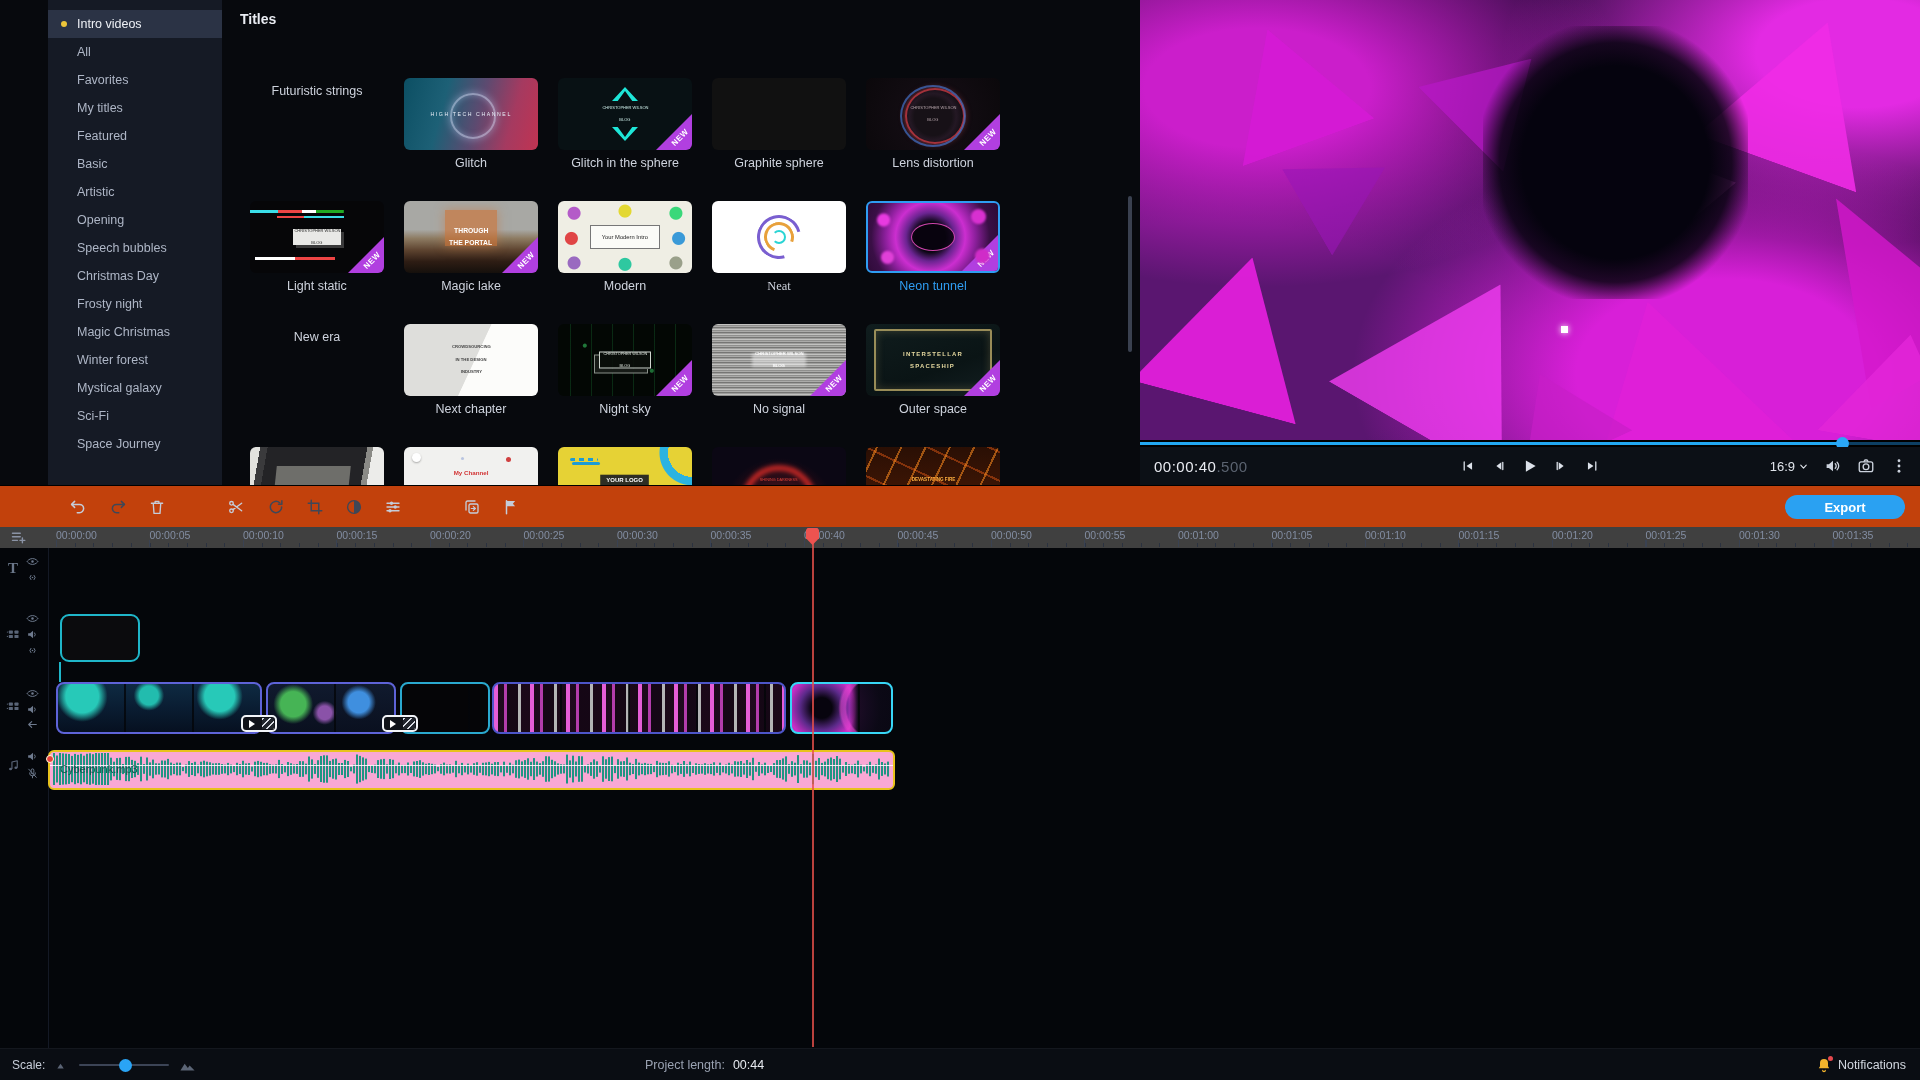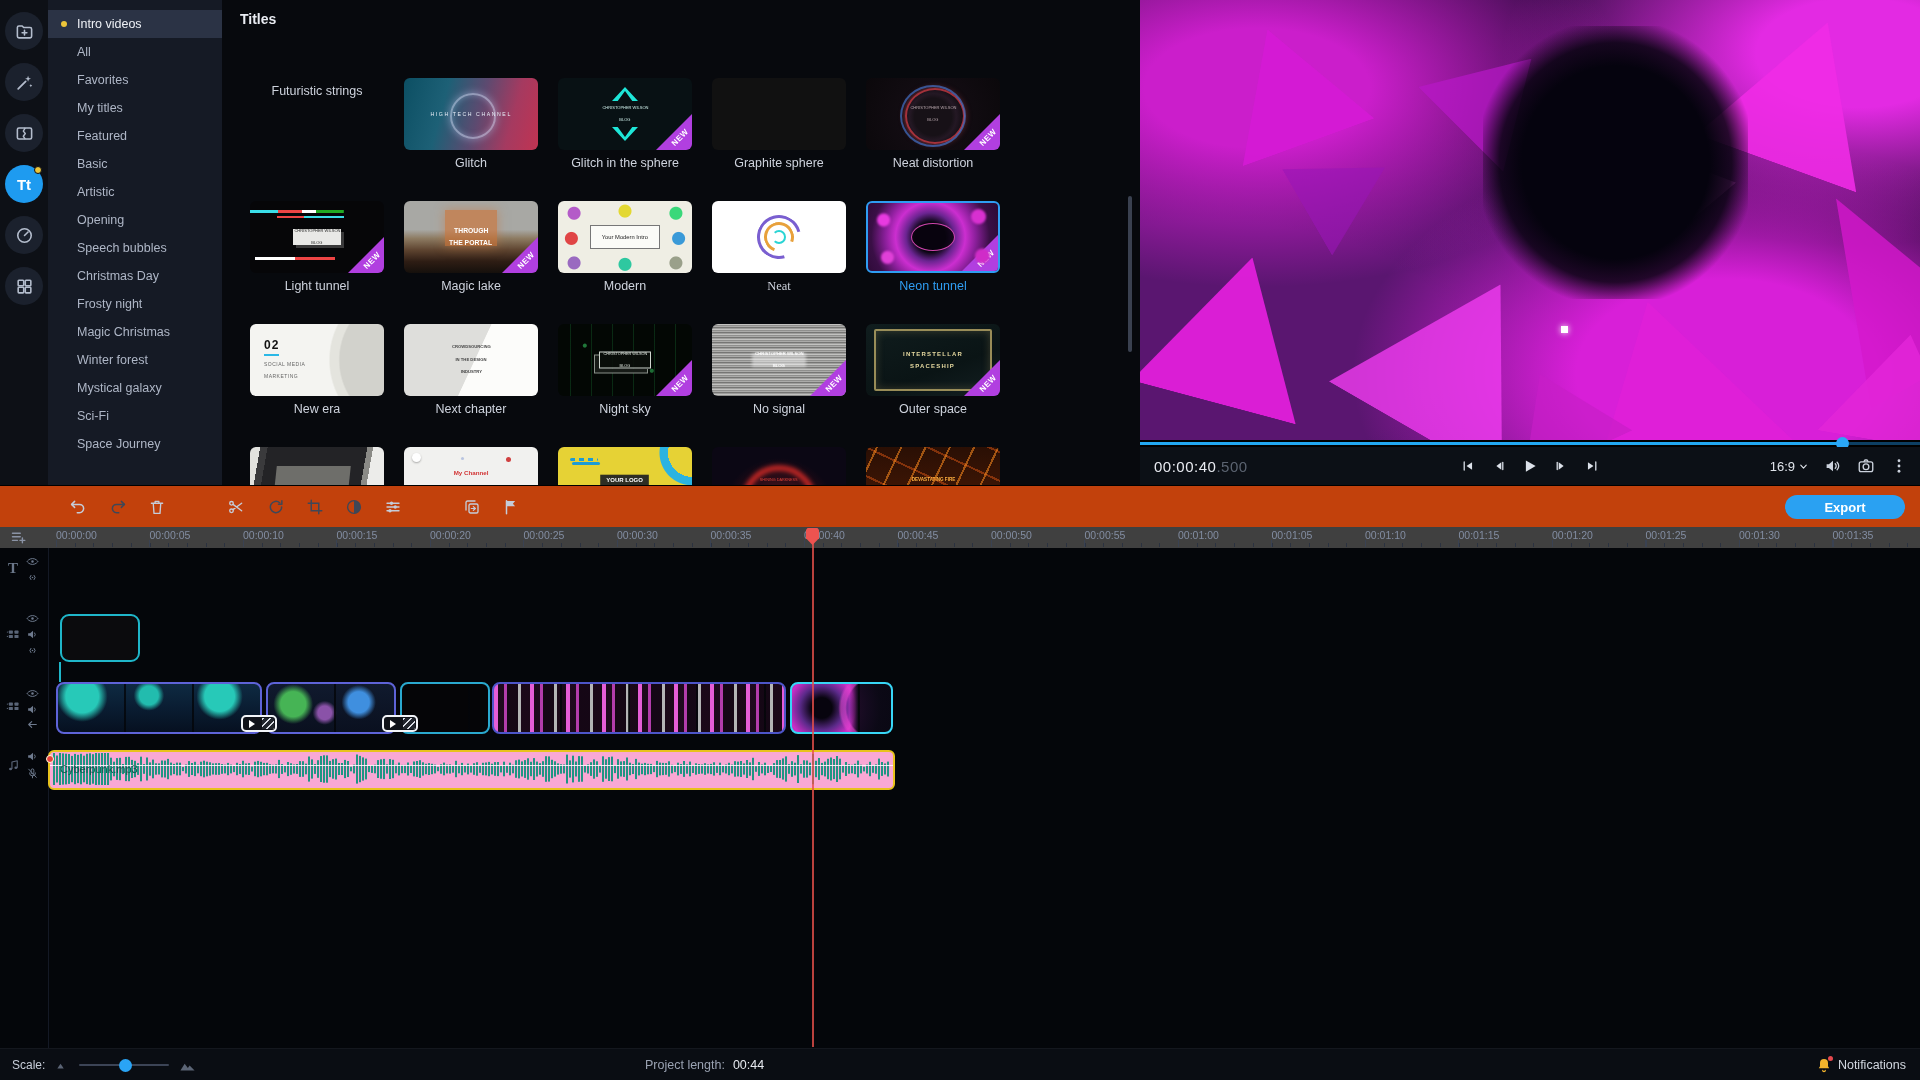--- a/index.html
+++ b/index.html
@@ -391,51 +391,20 @@
     <symbol id="i-mountain-s" viewBox="0 0 24 24">
         <path d="M4 18l5.5-8 5.5 8z" fill="currentColor"></path>
       </symbol>
     <symbol id="i-mountain-l" viewBox="0 0 24 24">
         <path d="M2 19l6-9.5 4.5 6L15 12l7 7z" fill="currentColor"></path>
       </symbol>
   </defs>
 </svg>
 
 <div id="top">
-  <div id="rail">
-      <div class="rail-btn">
-        <svg class="ic">
-          <use href="#i-folder-plus"></use>
-        </svg>
-      </div>
-      <div class="rail-btn">
-        <svg class="ic">
-          <use href="#i-wand"></use>
-        </svg>
-      </div>
-      <div class="rail-btn">
-        <svg class="ic">
-          <use href="#i-transitions"></use>
-        </svg>
-      </div>
-      <div class="rail-btn active">
-        <span class="rail-glyph">Tt</span>
-        <span class="dot-badge"></span>
-      </div>
-      <div class="rail-btn">
-        <svg class="ic">
-          <use href="#i-clock"></use>
-        </svg>
-      </div>
-      <div class="rail-btn">
-        <svg class="ic">
-          <use href="#i-grid4"></use>
-        </svg>
-      </div>
-    </div>
   <div id="sidebar">
       <div class="sb-item sel">
         <span class="sb-dot"></span>
         <span class="sb-label">Intro videos</span>
       </div>
       <div class="sb-item">
         <span class="sb-label">All</span>
       </div>
       <div class="sb-item">
         <span class="sb-label">Favorites</span>
@@ -513,33 +482,33 @@
         <div class="card" style="left: 634px; top: 78px;">
           <div class="thumb art-lens">
             <div class="ttext tt-lens">
               <div class="tt-line">CHRISTOPHER WILSON</div>
               <div class="tt-line">BLOG</div>
             </div>
             <div class="newb">
               <span class="newb-t">NEW</span>
             </div>
           </div>
-          <div class="tlabel">Neat distortion</div>
+          <div class="tlabel">Lens distortion</div>
         </div>
         <div class="card" style="left: 18px; top: 201px;">
           <div class="thumb art-light-static">
             <div class="ttext tt-light-static">
               <div class="tt-line">CHRISTOPHER WILSON</div>
               <div class="tt-line">BLOG</div>
             </div>
             <div class="newb">
               <span class="newb-t">NEW</span>
             </div>
           </div>
-          <div class="tlabel">Light tunnel</div>
+          <div class="tlabel">Light static</div>
         </div>
         <div class="card" style="left: 172px; top: 201px;">
           <div class="thumb art-magic-lake">
             <div class="ttext tt-magic-lake">
               <div class="tt-line">THROUGH</div>
               <div class="tt-line">THE PORTAL</div>
             </div>
             <div class="newb">
               <span class="newb-t">NEW</span>
             </div>
@@ -564,27 +533,20 @@
         </div>
         <div class="card sel" style="left: 634px; top: 201px;">
           <div class="thumb art-neon-tunnel">
             <div class="newb">
               <span class="newb-t">NEW</span>
             </div>
           </div>
           <div class="tlabel">Neon tunnel</div>
         </div>
         <div class="card" style="left: 18px; top: 324px;">
-          <div class="thumb art-new-era">
-            <div class="ttext tt-new-era">
-              <div class="tt-line">02</div>
-              <div class="tt-line">SOCIAL MEDIA</div>
-              <div class="tt-line">MARKETING</div>
-            </div>
-          </div>
           <div class="tlabel">New era</div>
         </div>
         <div class="card" style="left: 172px; top: 324px;">
           <div class="thumb art-next-chapter">
             <div class="ttext tt-next-chapter">
               <div class="tt-line">CROWDSOURCING</div>
               <div class="tt-line">IN THE DESIGN</div>
               <div class="tt-line">INDUSTRY</div>
             </div>
           </div>

